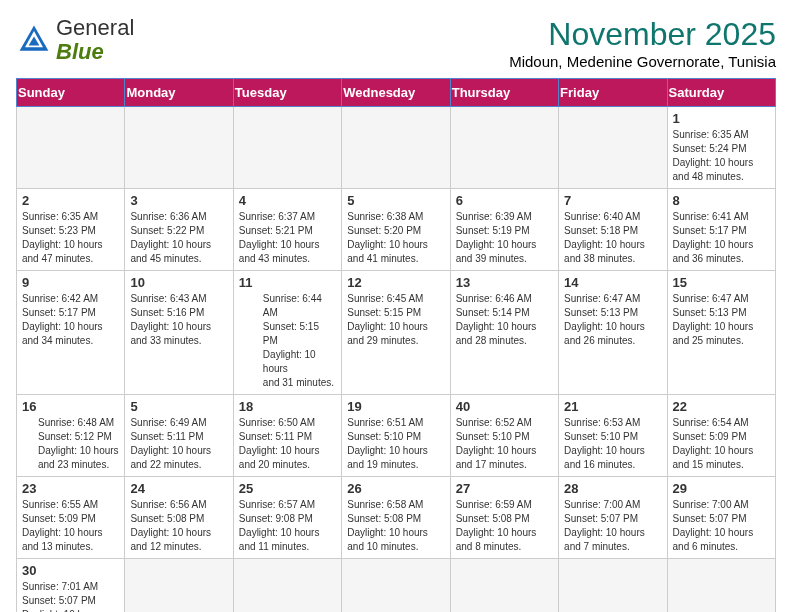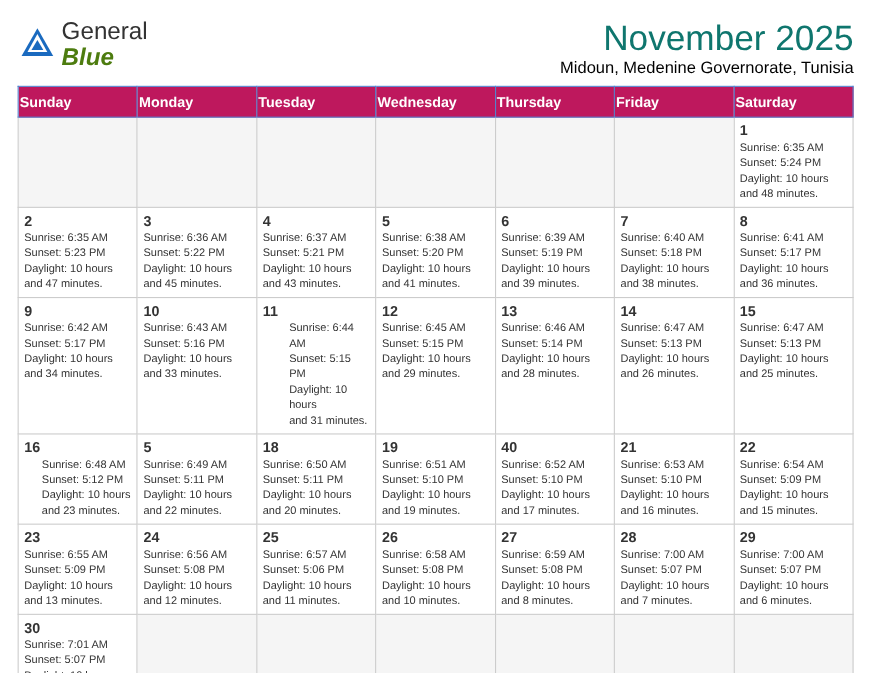--- a/index.html
+++ b/index.html
@@ -299,21 +299,21 @@
         <td>
           <span class="day-number">24</span>
           <div class="day-info" style="white-space: pre-line;">Sunrise: 6:56 AM
 Sunset: 5:08 PM
 Daylight: 10 hours
 and 12 minutes.</div>
         </td>
         <td>
           <span class="day-number">25</span>
           <div class="day-info" style="white-space: pre-line;">Sunrise: 6:57 AM
-Sunset: 5:06 PM
+Sunset: 9:08 PM
 Daylight: 10 hours
 and 11 minutes.</div>
         </td>
         <td>
           <span class="day-number">26</span>
           <div class="day-info" style="white-space: pre-line;">Sunrise: 6:58 AM
 Sunset: 5:08 PM
 Daylight: 10 hours
 and 10 minutes.</div>
         </td>

